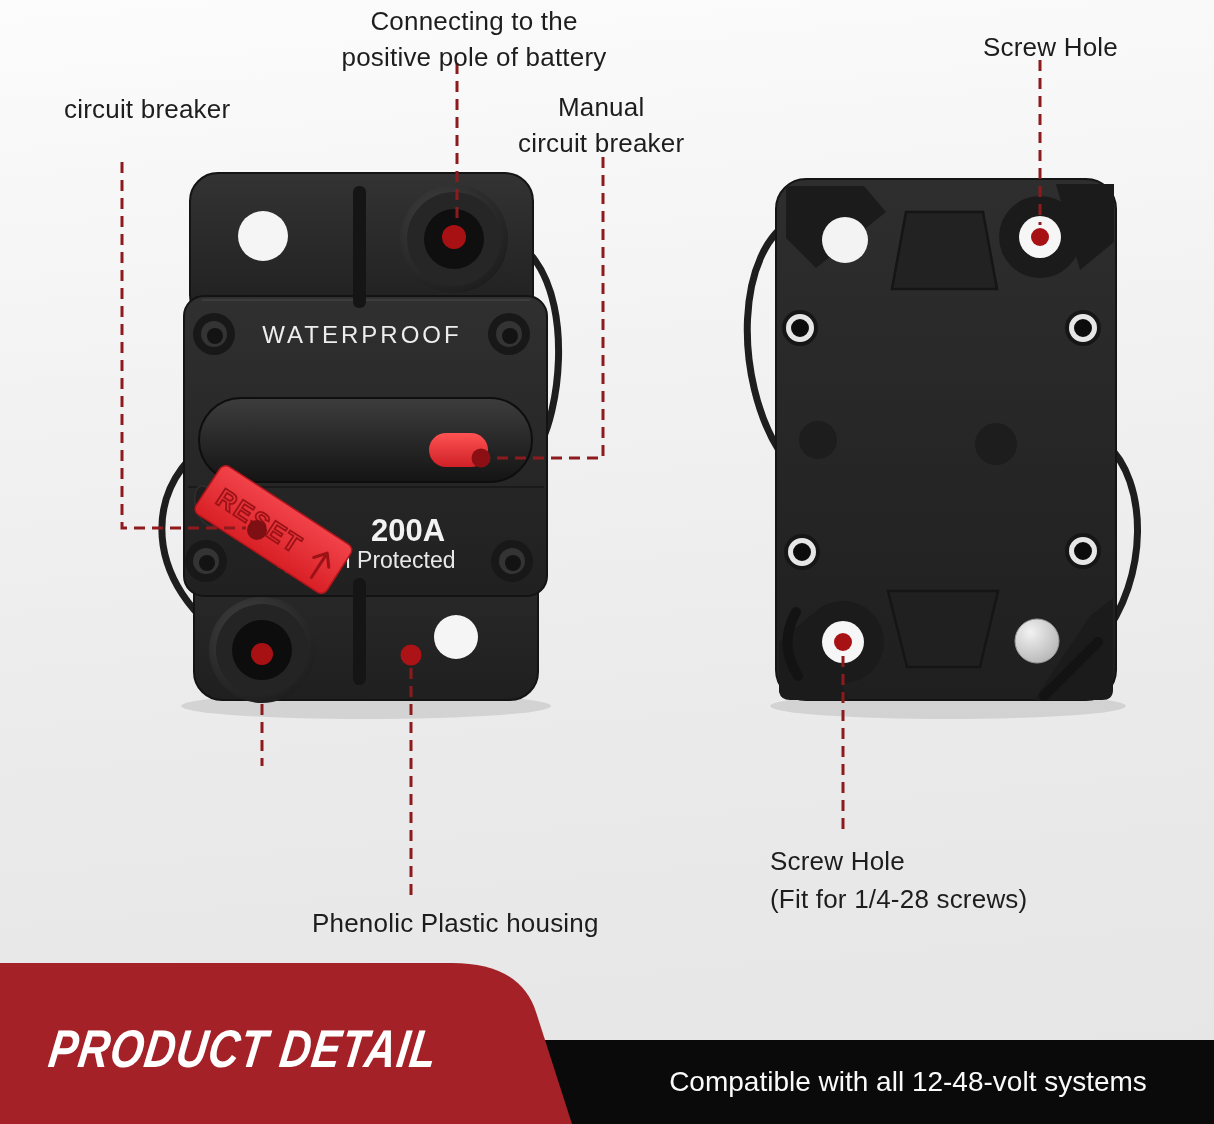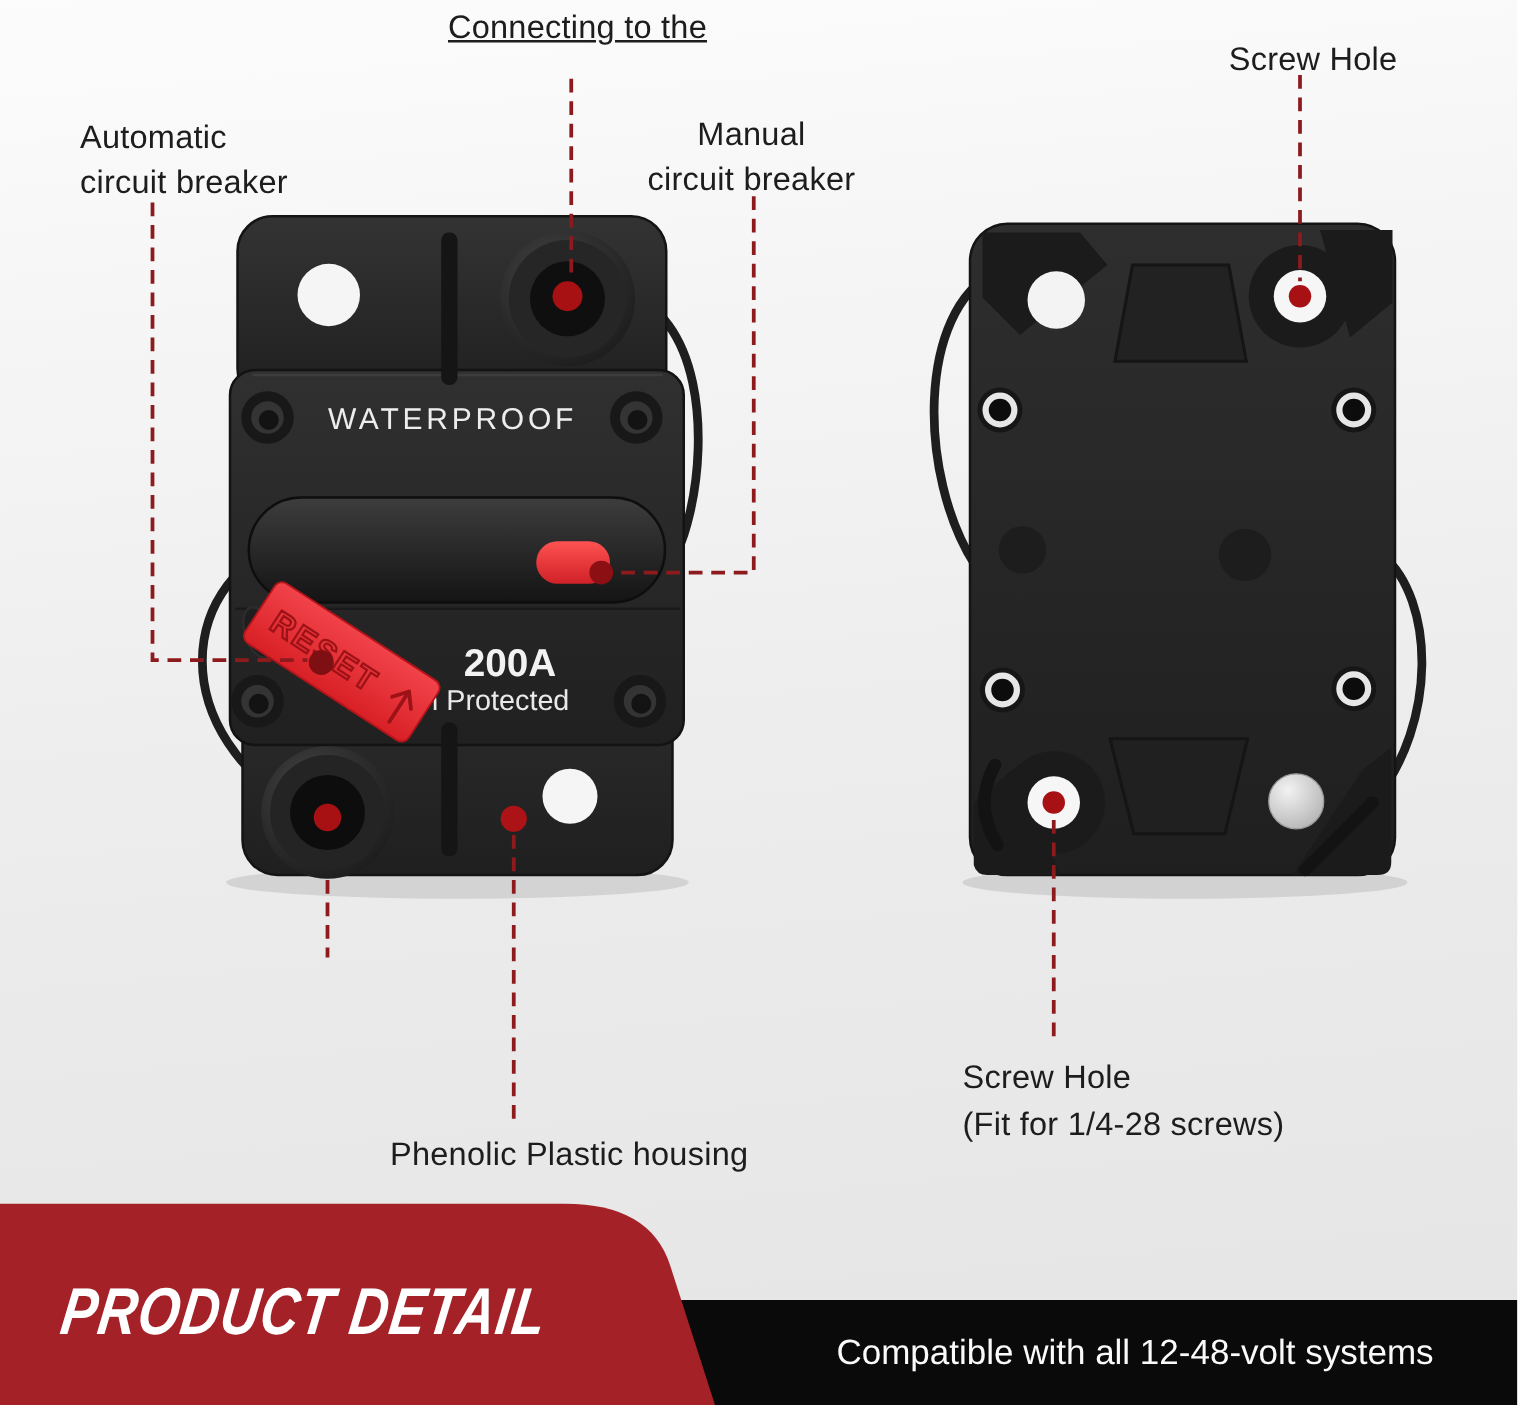--- a/index.html
+++ b/index.html
@@ -198,26 +198,26 @@
       <path d="M 411,668 V 896"></path>
       <path d="M 843,656 V 830"></path>
     </g>
 
     <g>
       <rect x="500" y="1040" width="714" height="84" fill="var(--banner-black,#0a0a0a)"></rect>
       <path d="M 0,963 H 452 Q 520,963 536,1012 L 572,1124 H 0 Z" fill="var(--accent-red,#a42128)"></path>
     </g>
   </svg>
 
-  <div class="lbl center" style="left:312px;top:3px;width:300px;text-decoration:underline;">
+  <div class="lbl center" style="left:324px;top:3px;width:300px;">
     <div>Connecting to the</div>
+    <div>positive pole of battery</div>
   </div>
 
   <div class="lbl" style="left:64px;top:91px;">
-    <div>Automatic</div>
     <div>circuit breaker</div>
   </div>
 
   <div class="lbl" style="left:518px;top:89px;text-align:center;">
     <div>Manual</div>
     <div>circuit breaker</div>
   </div>
 
   <div class="lbl" style="left:983px;top:29px;">
     <div>Screw Hole</div>

